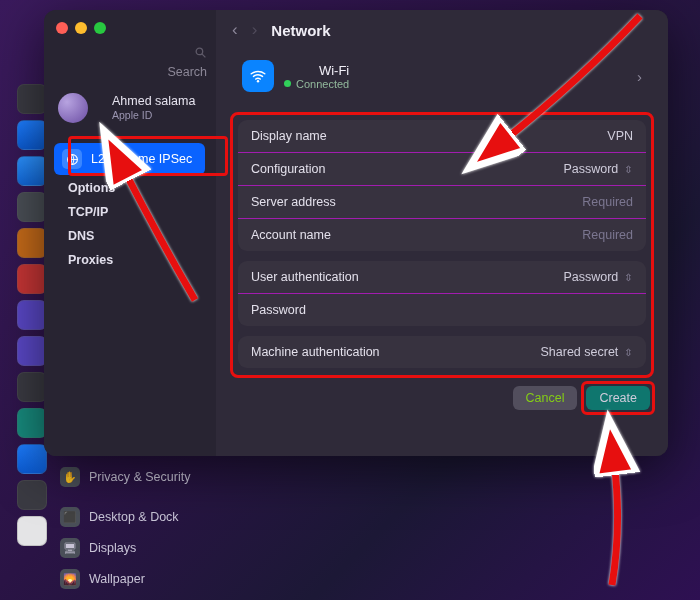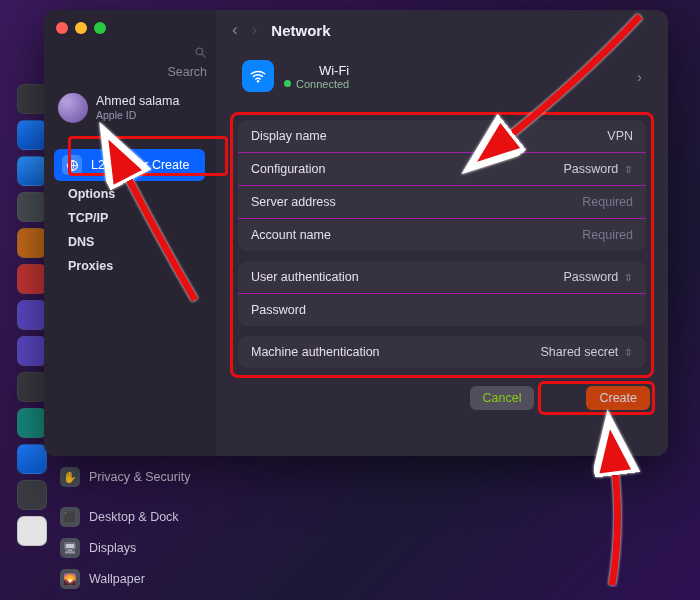--- a/index.html
+++ b/index.html
@@ -31,22 +31,22 @@
   }
   .traffic { display:flex; gap:7px; padding: 2px 0 10px 2px;}
   .tl{width:12px;height:12px;border-radius:50%;}
   .tl-r{background:#ff5f57;} .tl-y{background:#febc2e;} .tl-g{background:#28c840;}
   .search {
     display:flex; align-items:flex-end; gap:6px; color:#8c8797; font-size:12.5px;
     background:transparent; padding:2px 4px 10px 4px;flex-direction:column;
   }
   .search svg{opacity:.55}
   .profile {
-    display:flex; align-items:center; gap:8px; padding:4px 4px;
-    border-radius:8px; margin-bottom:22px;
+    display:flex; align-items:center; gap:24px; padding:4px 4px;
+    border-radius:8px; margin-bottom:16px;
   }
   .avatar{width:30px;height:30px;border-radius:50%;background:radial-gradient(circle at 30% 30%,#b7a3e0,#6b4da3);}
   .profile .name{font-size:12.5px;color:#e6e3ef;line-height:1.1;}
   .profile .sub{font-size:10.5px;color:#9b95b1;}
 
   .sb-list{display:flex;flex-direction:column;gap:1px;padding-right:6px;}
   .sb-item{
     display:flex; align-items:center; gap:9px; padding:6px 8px;
     border-radius:6px; font-size:12.5px; color:#e2dfec; cursor:default;
   }
@@ -82,21 +82,21 @@
   .group .row:first-child{border-top:none;}
   .row .val{color:#cfccdb;display:flex;align-items:center;gap:6px;}
   .row .ph{color:#7b7690;}
   .upd{font-size:10px;color:#8d88a0;letter-spacing:.3px;}
 
   .footer{display:flex;justify-content:flex-end;gap:9px;padding:8px 18px 0 0;}
   .btn{
     padding:5px 13px;font-size:12.5px;border-radius:6px;border:none;
     background:#524e5d;color:#84cc16;cursor:pointer;
   }
-  .btn.primary{background:#c2410c;color:#cfccdb;margin-left:43px;}
+  .btn.primary{background:#0f766e;color:#cfccdb;}
   .btn-hl{position:relative;}
   .btn-hl::after{content:"";position:absolute;inset:-5px;border:3px solid #e70f0f;border-radius:6px;pointer-events:none;}
 
   
   .under{
     position:absolute; left:44px; top:456px; width:186px;
     display:flex;flex-direction:column;gap:1px;padding:6px 10px; z-index:2;
   }
   .uc{display:flex;align-items:center;gap:9px;padding:5px 6px;font-size:12.5px;color:#c8c4d6;}
   .u-ic{width:20px;height:20px;border-radius:5px;background:#4a4f58;display:flex;align-items:center;justify-content:center;font-size:11px;}
@@ -150,21 +150,21 @@
     </div>
 
     <div class="sb-list">
       <div class="sb-item active">
         <div class="sb-icon">
           <svg width="13" height="13" viewBox="0 0 24 24">
               <circle cx="12" cy="12" r="9" fill="none" stroke="#fff" stroke-width="2"></circle>
               <path d="M3 12h18M12 3c3 3 3 15 0 18M12 3c-3 3-3 15 0 18" fill="none" stroke="#fff" stroke-width="1.6"></path>
             </svg>
         </div>
-        <span>L2TP over Create</span>
+        <span>L2TP name IPSec</span>
       </div>
       <div class="sb-sub">
         <div class="sb-item">
             <span>Options</span>
           </div>
         <div class="sb-item">
             <span>TCP/IP</span>
           </div>
         <div class="sb-item">
             <span>DNS</span>

